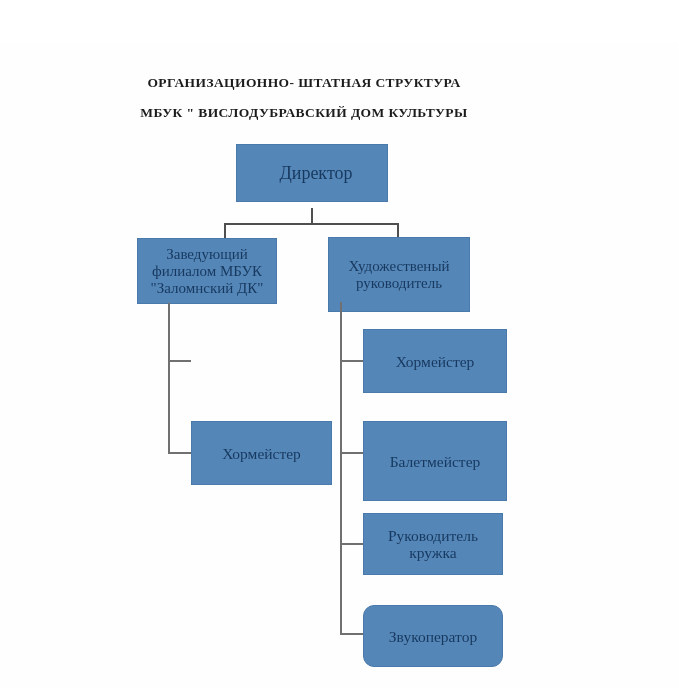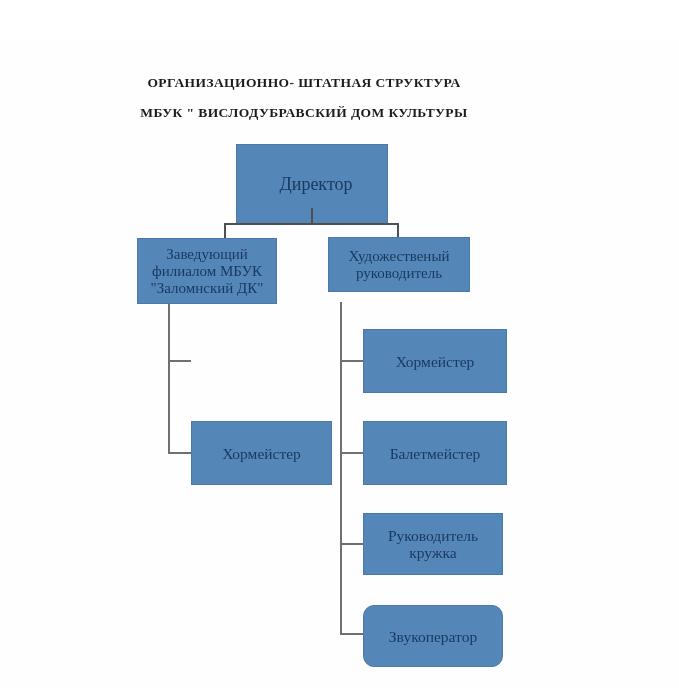--- a/index.html
+++ b/index.html
@@ -73,47 +73,47 @@
 </head>
 <body>
 
 <div class="canvas">
 
   <div class="title-block">
     <div class="title-line1">ОРГАНИЗАЦИОННО- ШТАТНАЯ СТРУКТУРА</div>
     <div class="title-line2">МБУК " ВИСЛОДУБРАВСКИЙ ДОМ КУЛЬТУРЫ</div>
   </div>
 
-  <div class="node node-director" style="left:236px; top:102px; width:152px; height:80px;padding-left:8px;">Директор</div>
+  <div class="node node-director" style="left:236px; top:102px; width:152px; height:58px;padding-left:8px;">Директор</div>
 
   <div class="line" style="left:311px; top:166px; width:2px; height:16px;"></div>
   <div class="line" style="left:224px; top:181px; width:175px; height:2px;"></div>
   <div class="line" style="left:224px; top:181px; width:2px; height:15px;"></div>
   <div class="line" style="left:397px; top:181px; width:2px; height:14px;"></div>
 
   <div class="node" style="left:137px; top:196px; width:140px; height:66px;">Заведующий
 филиалом МБУК
 "Заломнский ДК"</div>
-  <div class="node" style="left:328px; top:195px; width:142px; height:55px;">Художественый
+  <div class="node" style="left:328px; top:195px; width:142px; height:75px;">Художественый
 руководитель</div>
 
   <div class="line line-branch" style="left:168px; top:261px; width:2px; height:151px;"></div>
   <div class="line line-branch" style="left:168px; top:318px; width:23px; height:2px;"></div>
   <div class="line line-branch" style="left:168px; top:410px; width:23px; height:2px;"></div>
 
   <div class="line line-branch" style="left:340px; top:260px; width:2px; height:333px;"></div>
   <div class="line line-branch" style="left:340px; top:318px; width:23px; height:2px;"></div>
   <div class="line line-branch" style="left:340px; top:410px; width:23px; height:2px;"></div>
   <div class="line line-branch" style="left:340px; top:501px; width:23px; height:2px;"></div>
   <div class="line line-branch" style="left:340px; top:591px; width:23px; height:2px;"></div>
 
   <div class="node node-l3" style="left:191px; top:379px; width:141px; height:64px;">Хормейстер</div>
 
   <div class="node node-l3" style="left:363px; top:287px; width:144px; height:64px;">Хормейстер</div>
-  <div class="node node-l3" style="left:363px; top:379px; width:144px; height:64px;">Балетмейстер</div>
+  <div class="node node-l3" style="left:363px; top:379px; width:144px; height:80px;">Балетмейстер</div>
   <div class="node node-l3" style="left:363px; top:471px; width:140px; height:62px;">Руководитель
 кружка</div>
   <div class="node node-l3" style="left:363px; top:563px; width:140px; height:62px;border-radius:11px;">Звукоператор</div>
 
   <svg class="stray" style="left:458px; top:670px;" width="32" height="16" viewBox="0 0 32 16">
     <polyline points="2,9 9,12 28,2" fill="none" stroke="#3d3d3d" stroke-width="1.6" opacity="0.75"></polyline>
   </svg>
   <div class="artifact-line" style="left:62px; top:683px; width:552px; height:2px; opacity:0.6;"></div>
 
 </div>

